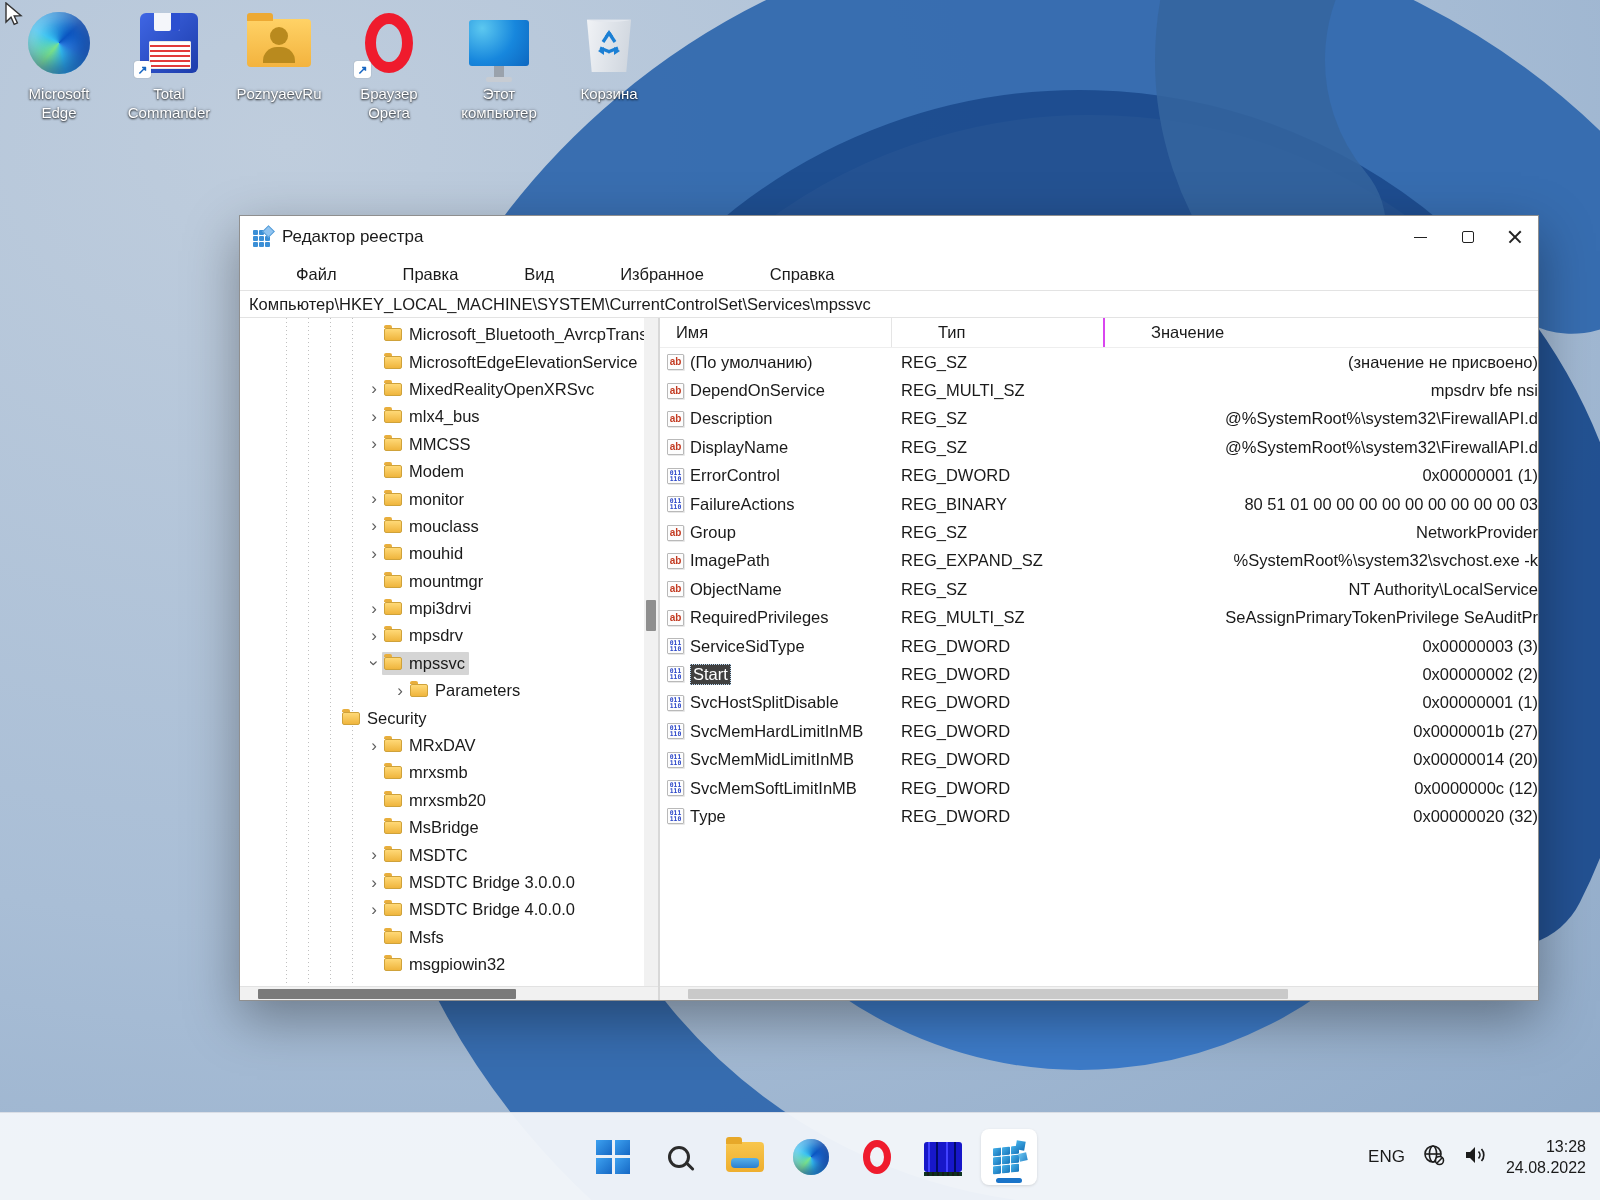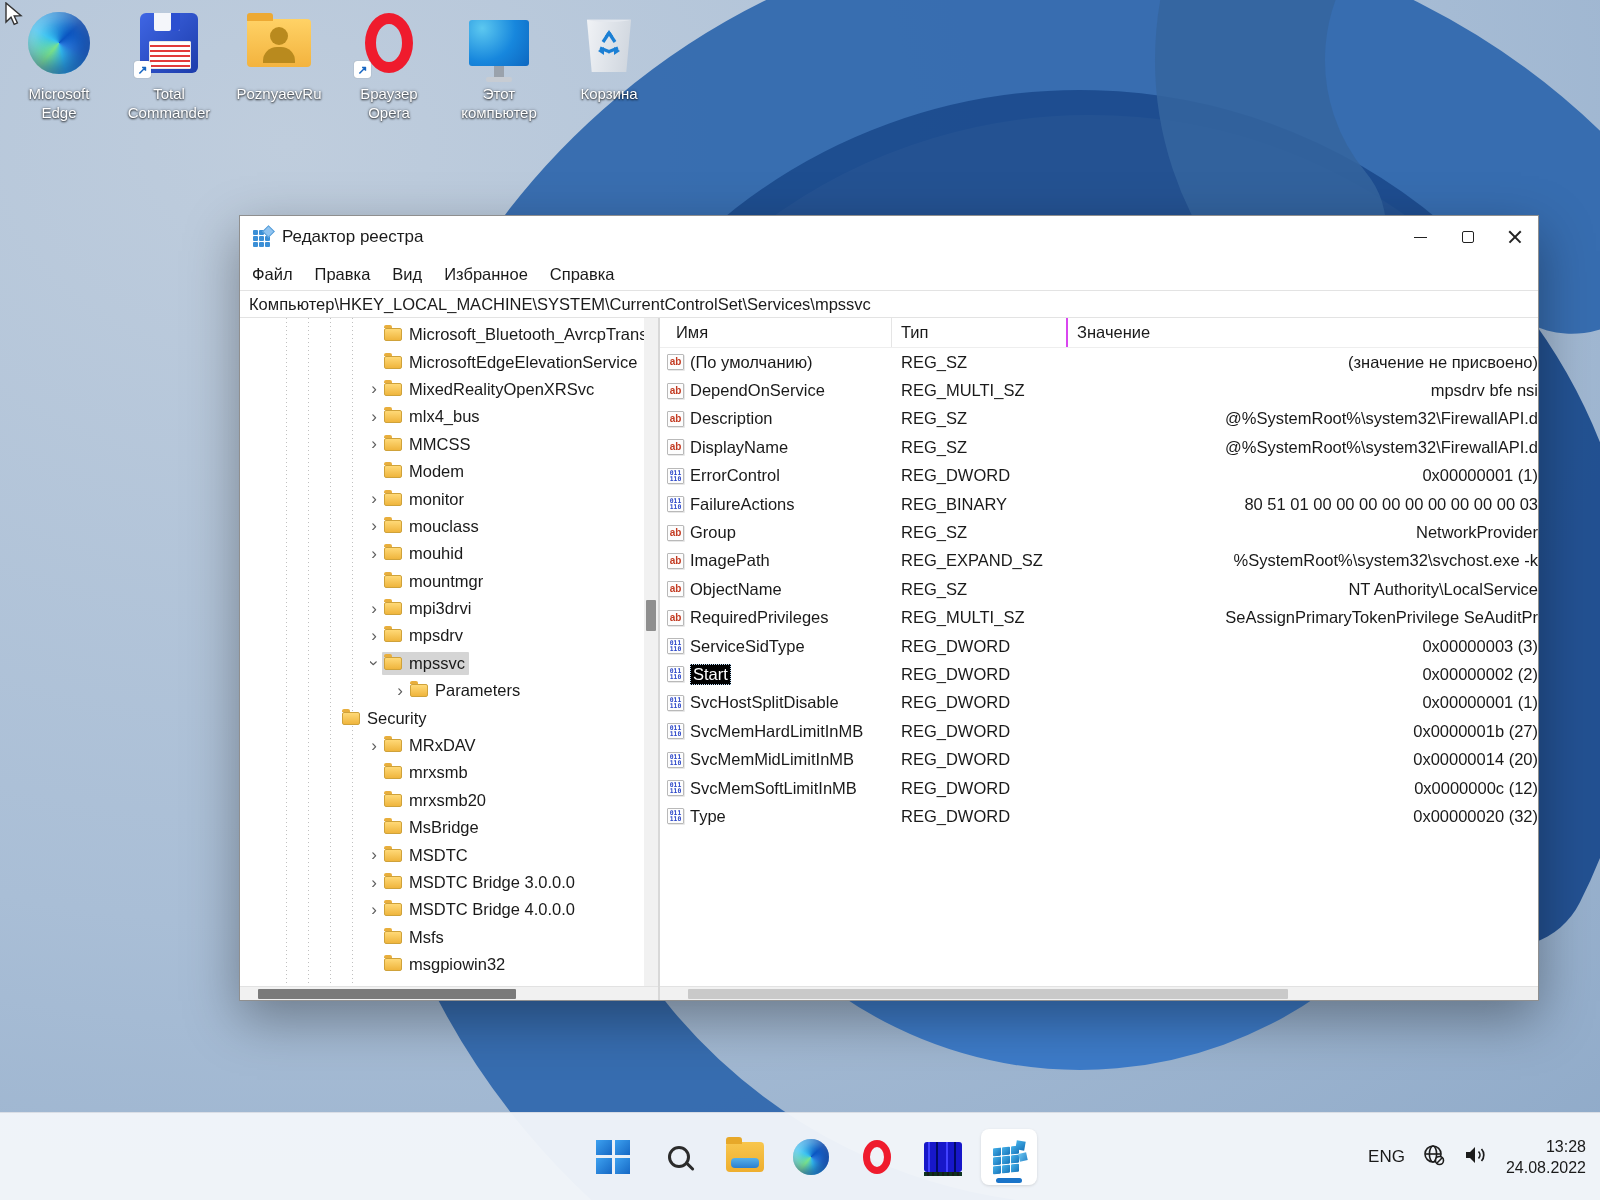--- a/index.html
+++ b/index.html
@@ -55,21 +55,21 @@
   .title-text { font-size:17px; }
   .win-controls { margin-left:auto; display:flex; height:100%; }
   .win-btn { width:47px; height:100%; display:flex; align-items:center; justify-content:center; }
   .glyph-min { width:13px; height:0; border-top:1.6px solid #222; display:block; }
   .glyph-max { width:12px; height:12px; border:1.6px solid #222; border-radius:2px; display:block; }
   .glyph-close { position:relative; width:14px; height:14px; display:block; }
   .glyph-close::before,.glyph-close::after { content:""; position:absolute; left:-1px; top:6px; width:16px; height:1.7px; background:#222; }
   .glyph-close::before { transform:rotate(45deg); } .glyph-close::after { transform:rotate(-45deg); }
 
   .menubar { height:32px; display:flex; align-items:center; padding-left:1px; font-size:16.5px; }
-  .menu-item { padding:4px 11px; }
+  .menu-item { padding:4px 11px;margin-left:44px; }
   .addressbar { height:28px; border-top:1px solid #e3e3e3; border-bottom:1px solid #e3e3e3;
                 display:flex; align-items:center; padding-left:9px; font-size:16.5px; }
 
   .panes { flex:1; display:flex; min-height:0; }
   .left-pane { width:418px; display:flex; flex-direction:column; position:relative; }
   .pane-divider { width:2px; background:#d8d8d8; }
   .right-pane { flex:1; display:flex; flex-direction:column; min-width:0; }
 
   .tree-viewport { flex:1; display:flex; min-height:0; }
   .tree-scroll { flex:1; overflow:hidden; position:relative; padding-top:3px;
@@ -85,30 +85,30 @@
   .tw-expander.expanded { transform:rotate(90deg); }
   .tree-hit { display:flex; align-items:center; gap:7px; padding:2px 4px 2px 2px; border-radius:1px; }
   .tree-row.selected .tree-hit { background:#d5d5d5; }
   .tree-folder { width:18px; height:13px; background:linear-gradient(#ffd977,#efb53d); border:1px solid #cfa23a; border-radius:2px; position:relative; flex:none; }
   .tree-folder::before { content:""; position:absolute; top:-4px; left:-1px; width:8px; height:3px; background:#e8ae3c; border-radius:2px 2px 0 0; }
   .vscrollbar { width:14px; background:#f1f1f1; position:relative; flex:none; }
   .vthumb { position:absolute; left:2px; width:10px; background:#8f8f8f; border-radius:1px; }
   .hscrollbar { height:14px; background:#f1f1f1; border-top:1px solid #e2e2e2; position:relative; flex:none; }
   .hthumb { position:absolute; top:2px; height:10px; border-radius:1px; }
 
-  .list-header { height:30px; display:flex; font-size:16.5px; border-bottom:1px solid #eee; flex:none; }
+  .list-header { height:30px; display:flex; font-size:16.5px; border-bottom:1px solid #eee; flex:none;gap:37px; }
   .lh-name { width:232px; padding-left:16px; border-right:1px solid #e5e5e5; height:100%; display:flex; align-items:center; }
   .lh-type { width:176px; padding-left:9px; border-right:2px solid #d946ef; height:100%; display:flex; align-items:center; }
   .lh-value { flex:1; padding-left:9px; height:100%; display:flex; align-items:center; }
   .list-body { flex:1; overflow:hidden; }
   .list-row { height:28.4px; display:flex; align-items:center; font-size:16.5px; white-space:nowrap; }
   .lc-name { width:232px; padding-left:7px; display:flex; align-items:center; gap:6px; overflow:hidden; flex:none; }
   .lc-type { width:176px; padding-left:9px; flex:none; }
   .lc-value { flex:1; padding-left:9px; overflow:hidden; min-width:0;text-align:right; }
-  .name-text.selected { background:#000000; color:#fff; outline:1px dotted #bcd9f2; outline-offset:-1px; padding:1px 3px; }
+  .name-text.selected { background:#404040; color:#fff; outline:1px dotted #bcd9f2; outline-offset:-1px; padding:1px 3px; }
   .vt-ab, .vt-bin { width:17px; height:16px; border:1px solid #b9b9b9; background:#fdfdfd; flex:none;
        display:flex; flex-direction:column; align-items:center; justify-content:center; border-radius:1px;
        box-shadow:1px 1px 0 #e8e8e8; }
   .vt-ab { color:#c33b22; font-weight:bold; font-size:10px; line-height:10px; }
   .vt-bin { color:#2b46c8; font-weight:bold; font-size:6.4px; line-height:6px; letter-spacing:0; font-family:"DejaVu Sans Mono", monospace; }
 
   
   .taskbar { position:absolute; left:0; right:0; bottom:0; height:88px; background:rgba(243,246,250,.96);
              border-top:1px solid rgba(120,130,145,.18); z-index:10; display:flex; align-items:center; }
   .tb-center { position:absolute; left:50%; top:0; height:100%; transform:translateX(-215px); display:flex; align-items:center; gap:10px; }

